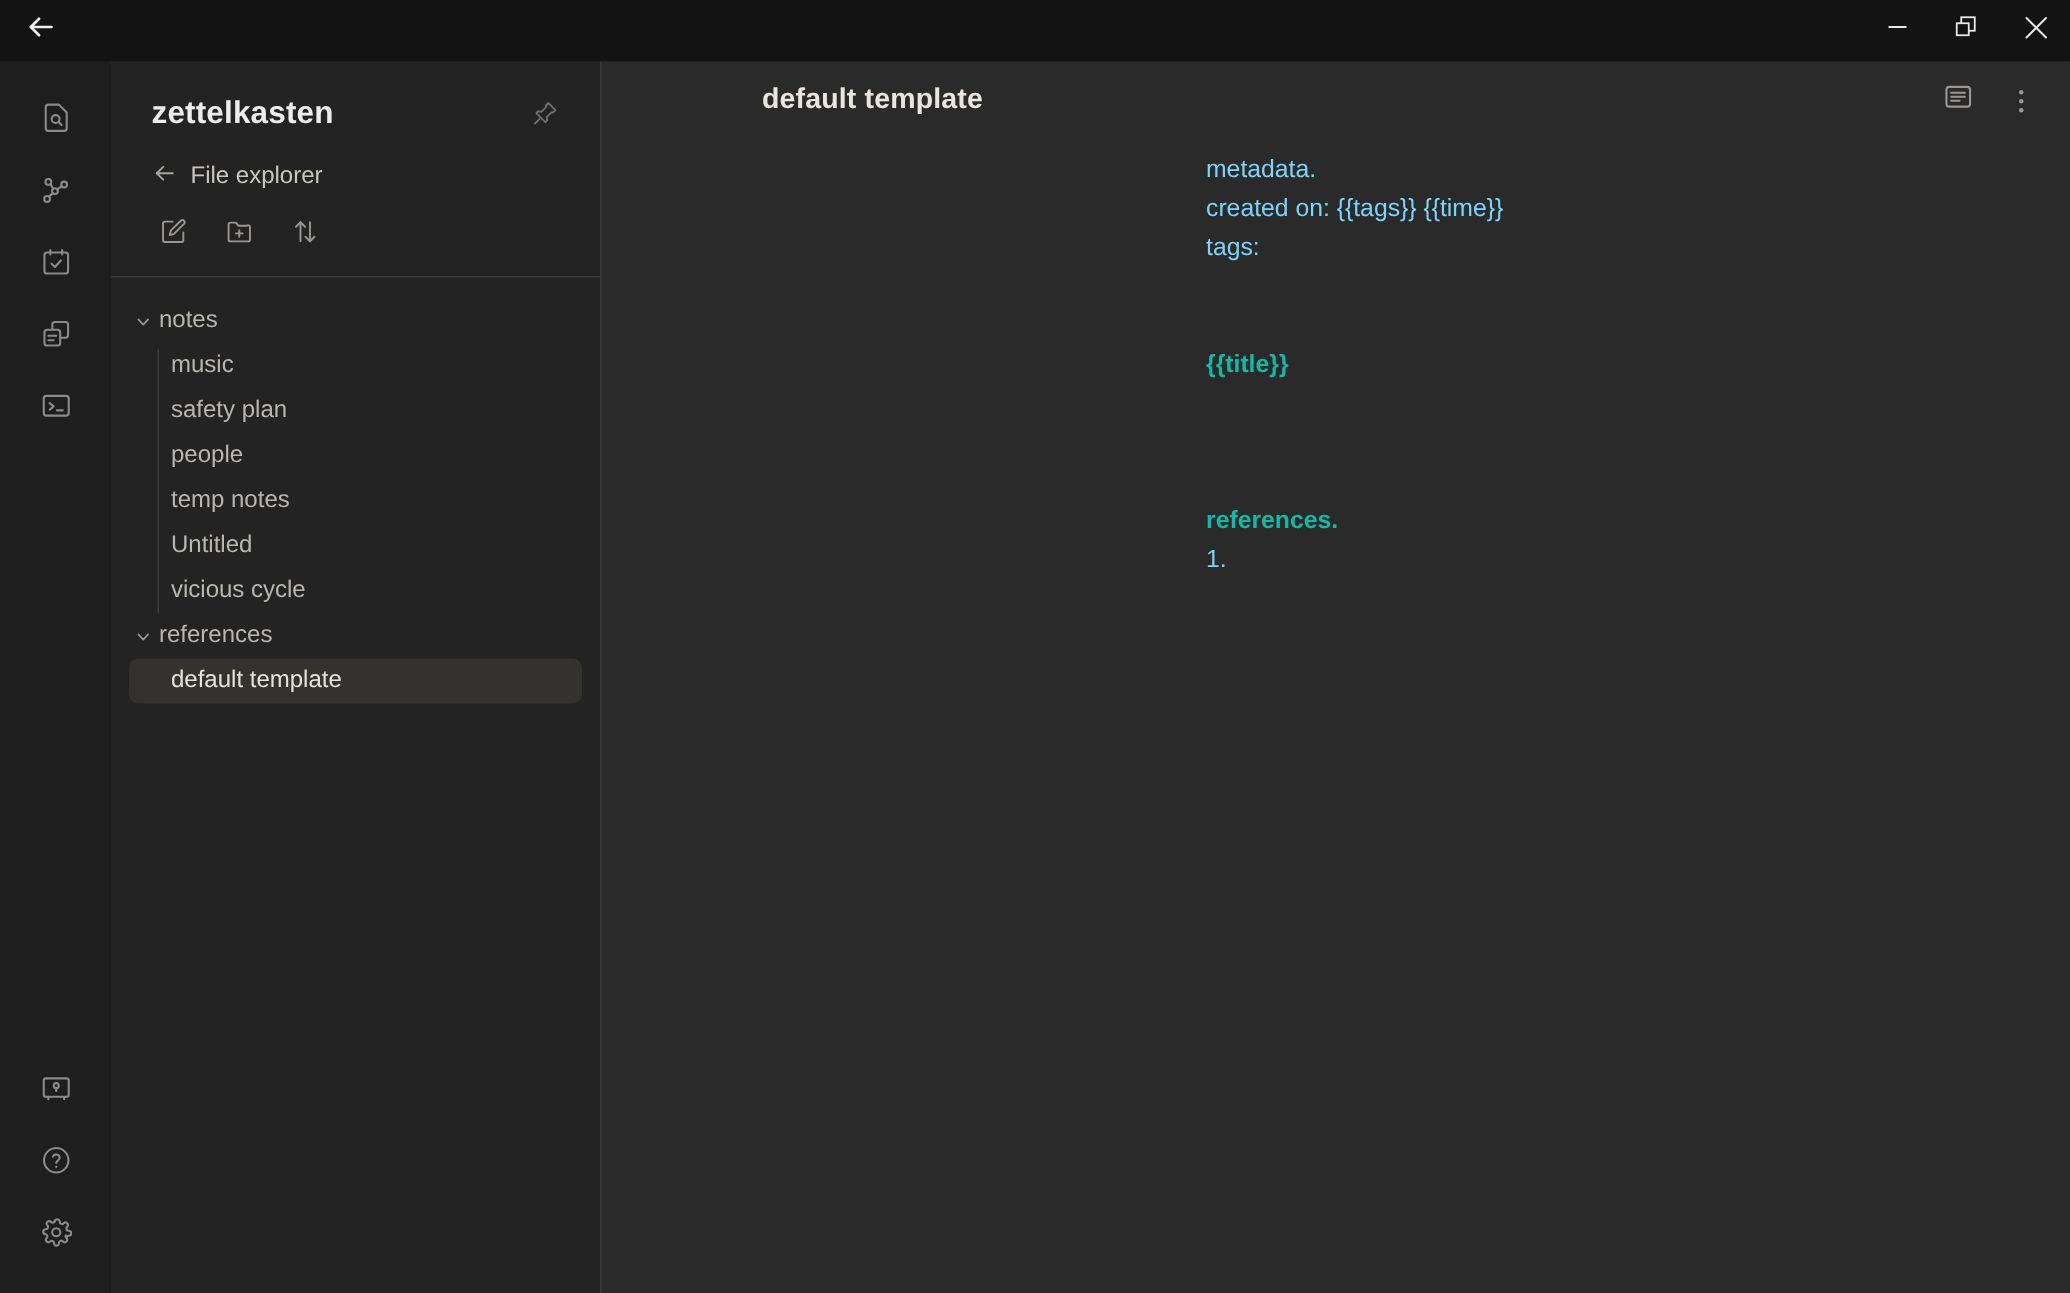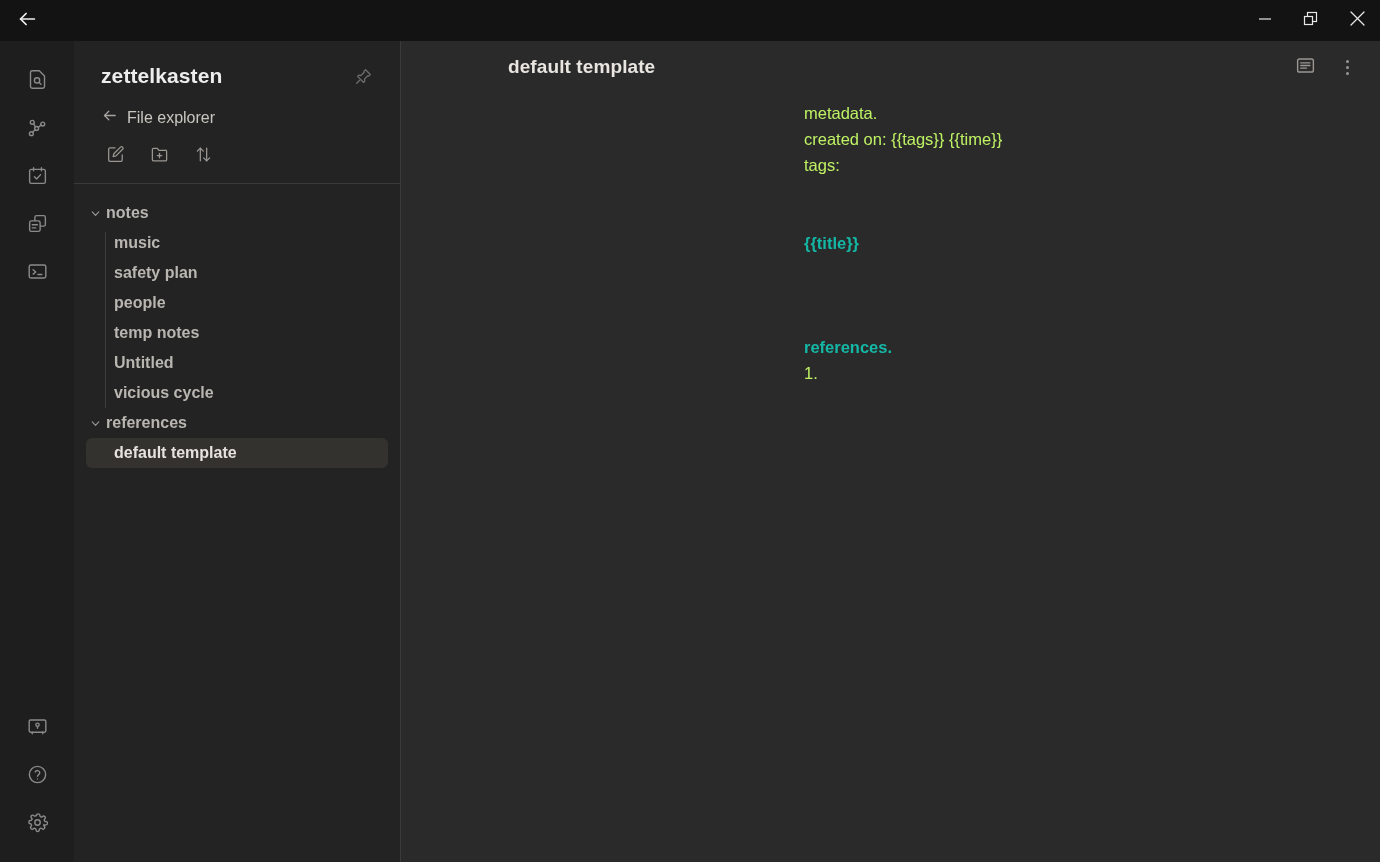--- a/index.html
+++ b/index.html
@@ -151,21 +151,20 @@
   .panel-sep {
     height: 1px;
     background: #3a3a3a;
     margin: 0;
   }
 
   .tree {
     padding: 14px 12px 0 12px;
     overflow-y: auto;
     flex: 1;
-    font-weight: bold;
   }
   .tree-group { position: relative; }
   .tree-group.has-guide::before {
     content: "";
     position: absolute;
     left: 19px;
     top: 34px;
     bottom: 0;
     width: 1px;
     background: #3d3d3d;
@@ -238,21 +237,21 @@
   .dots i { width: 3px; height: 3px; border-radius: 50%; background: #9a9793; display: block; }
 
   .editor-content {
     flex: 1;
     padding: 7px 0 0 0;
     overflow-y: auto;
   }
   .doc-line {
     font-size: 16.5px;
     line-height: 26px;
-    color: #bef264;
+    color: #7dd3fc;
     padding-left: 2px;
     white-space: pre-wrap;
     min-height: 26px;
   }
   .doc-line.bold { font-weight: bold; color: #14b8a6; }
   .doc-block { padding-left: 401px; }
 </style>
 </head>
 <body>
 

